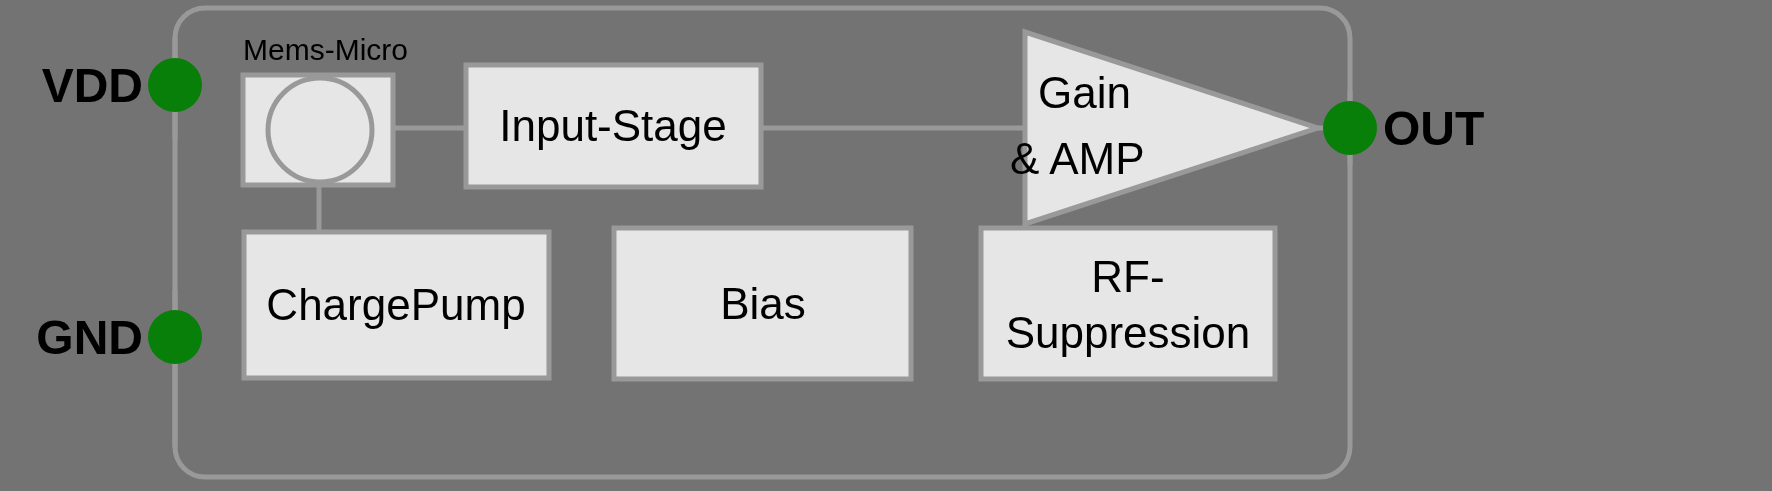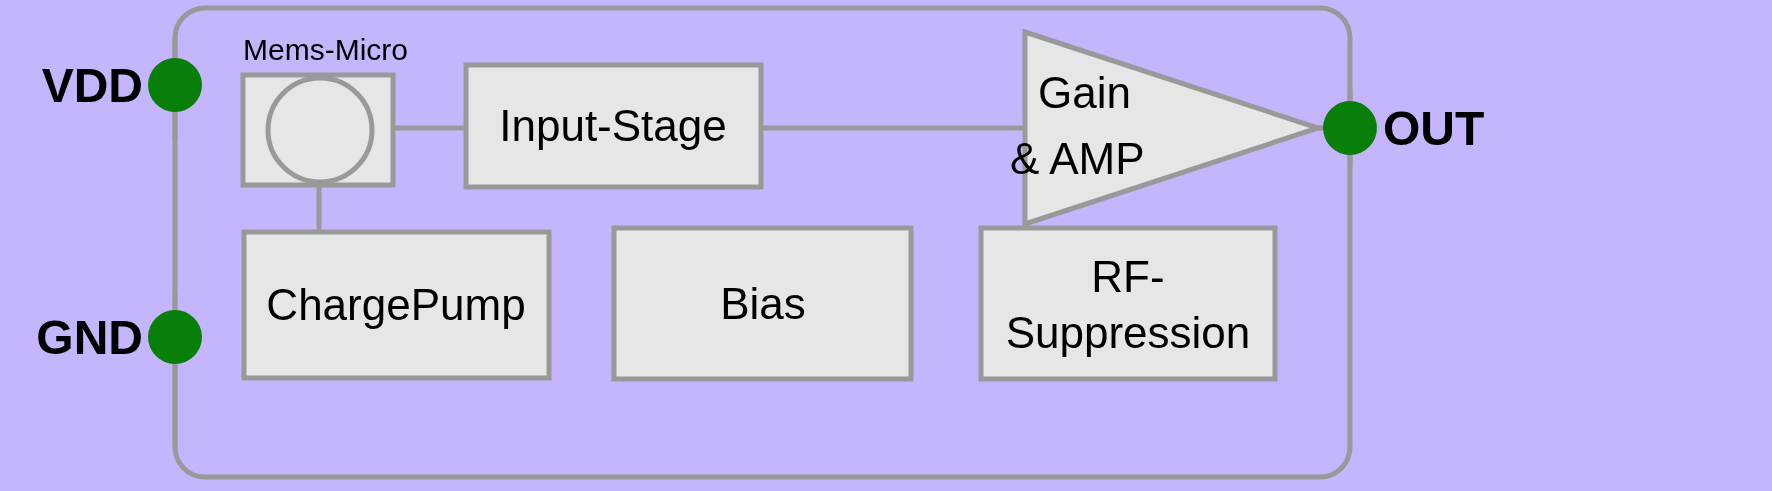--- a/index.html
+++ b/index.html
@@ -7,21 +7,21 @@
     padding: 0;
     background: #ffffff;
   }
   body {
     font-family: "Liberation Sans", sans-serif;
   }
   #stage {
     position: relative;
     width: 1772px;
     height: 491px;
-    background: #c4b5fd;
+    background: #737373;
     overflow: hidden;
   }
   #diagram-svg {
     position: absolute;
     left: 0;
     top: 0;
     width: 1772px;
     height: 491px;
     display: block;
   }

